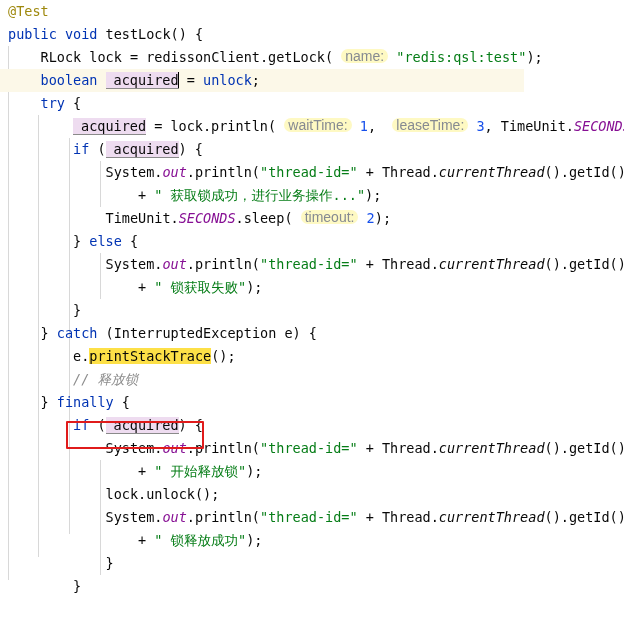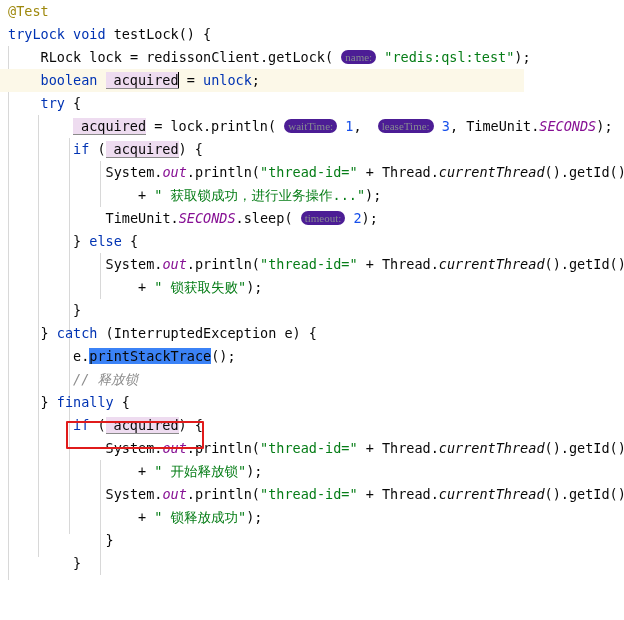--- a/index.html
+++ b/index.html
@@ -38,39 +38,39 @@
   .cmt      {color:#8c8c8c;font-style:italic;}
   .plain    {color:#080808;}
 
   
   .usage{
     background:#eedcf0;
     border-bottom:1px solid #8a8a8a;
     padding-left:8px;
   }
   
-  .warn{background:#3b82f6;margin-top:8px;}
+  .warn{background:#fde047;margin-top:8px;}
 
   
   .caret{
     display:inline-block;width:1px;height:16px;
     background:#000;vertical-align:-3px;margin:0 -0.5px;
   }
 
   
   .hint{
     display:inline-block;
-    background:#4c1d95;
+    background:#fef9c3;
     color:#868a91;
     border-radius:7px;
-    font-size:11px;
+    font-size:14px;
     line-height:14px;
     padding:0 4px;
     vertical-align:1.5px;
-    font-family:Liberation Serif, serif;
+    font-family:Liberation Sans, sans-serif;
   }
 
   
   .redbox{
     position:absolute;
     border:2px solid #e01b1b;
     border-radius:1px;
     pointer-events:none;
     z-index:5;
   }
@@ -89,21 +89,21 @@
     <div class="guide" style="left:100px;top:460px;height:46px;"></div>
     <div class="guide" style="left:100px;top:506px;height:69px;"></div>
   </div>
 
   <div class="redbox" style="left:66px;top:421px;width:134px;height:24px;"></div>
 
   <div class="code">
 
     <div class="line"><span class="anno">@Test</span></div>
 
-    <div class="line"><span class="kw">tryLock</span> <span class="kw">void</span> <span class="plain">testLock() {</span></div>
+    <div class="line"><span class="kw">public</span> <span class="kw">void</span> <span class="plain">testLock() {</span></div>
 
     <div class="line">    <span class="plain">RLock lock = redissonClient.getLock(</span> <span class="hint">name:</span> <span class="str">"redis:qsl:test"</span><span class="plain">);</span></div>
 
     <div class="line caretline">    <span class="kw">boolean</span> <span class="usage">acquired</span><span class="caret"></span> <span class="plain">=</span> <span class="kw">unlock</span><span class="plain">;</span></div>
 
     <div class="line">    <span class="kw">try</span> <span class="plain">{</span></div>
 
     <div class="line">        <span class="usage">acquired</span> <span class="plain">= lock.println(</span> <span class="hint">waitTime:</span> <span class="num">1</span><span class="plain">,</span>  <span class="hint">leaseTime:</span> <span class="num">3</span><span class="plain">, TimeUnit.</span><span class="statfield">SECONDS</span><span class="plain">);</span></div>
 
     <div class="line">        <span class="kw">if</span> <span class="plain">(</span><span class="usage">acquired</span><span class="plain">) {</span></div>
@@ -130,20 +130,21 @@
     <div class="line">        <span class="cmt">// 释放锁</span></div>
 
     <div class="line">    <span class="plain">}</span> <span class="kw">finally</span> <span class="plain">{</span></div>
 
     <div class="line">        <span class="kw">if</span> <span class="plain">(</span><span class="usage">acquired</span><span class="plain">) {</span></div>
 
     <div class="line">            <span class="plain">System.</span><span class="statfield">out</span><span class="plain">.println(</span><span class="str">"thread-id="</span> <span class="plain">+ Thread.</span><span class="statmeth">currentThread</span><span class="plain">().getId()</span></div>
 
     <div class="line">                <span class="plain">+</span> <span class="str">" 开始释放锁"</span><span class="plain">);</span></div>
 
+    <div class="line">            <span class="plain">lock.unlock();</span></div>
 
     <div class="line">            <span class="plain">System.</span><span class="statfield">out</span><span class="plain">.println(</span><span class="str">"thread-id="</span> <span class="plain">+ Thread.</span><span class="statmeth">currentThread</span><span class="plain">().getId()</span></div>
 
     <div class="line">                <span class="plain">+</span> <span class="str">" 锁释放成功"</span><span class="plain">);</span></div>
 
     <div class="line">            <span class="plain">}</span></div>
 
     <div class="line">        <span class="plain">}</span></div>
 
   </div>

